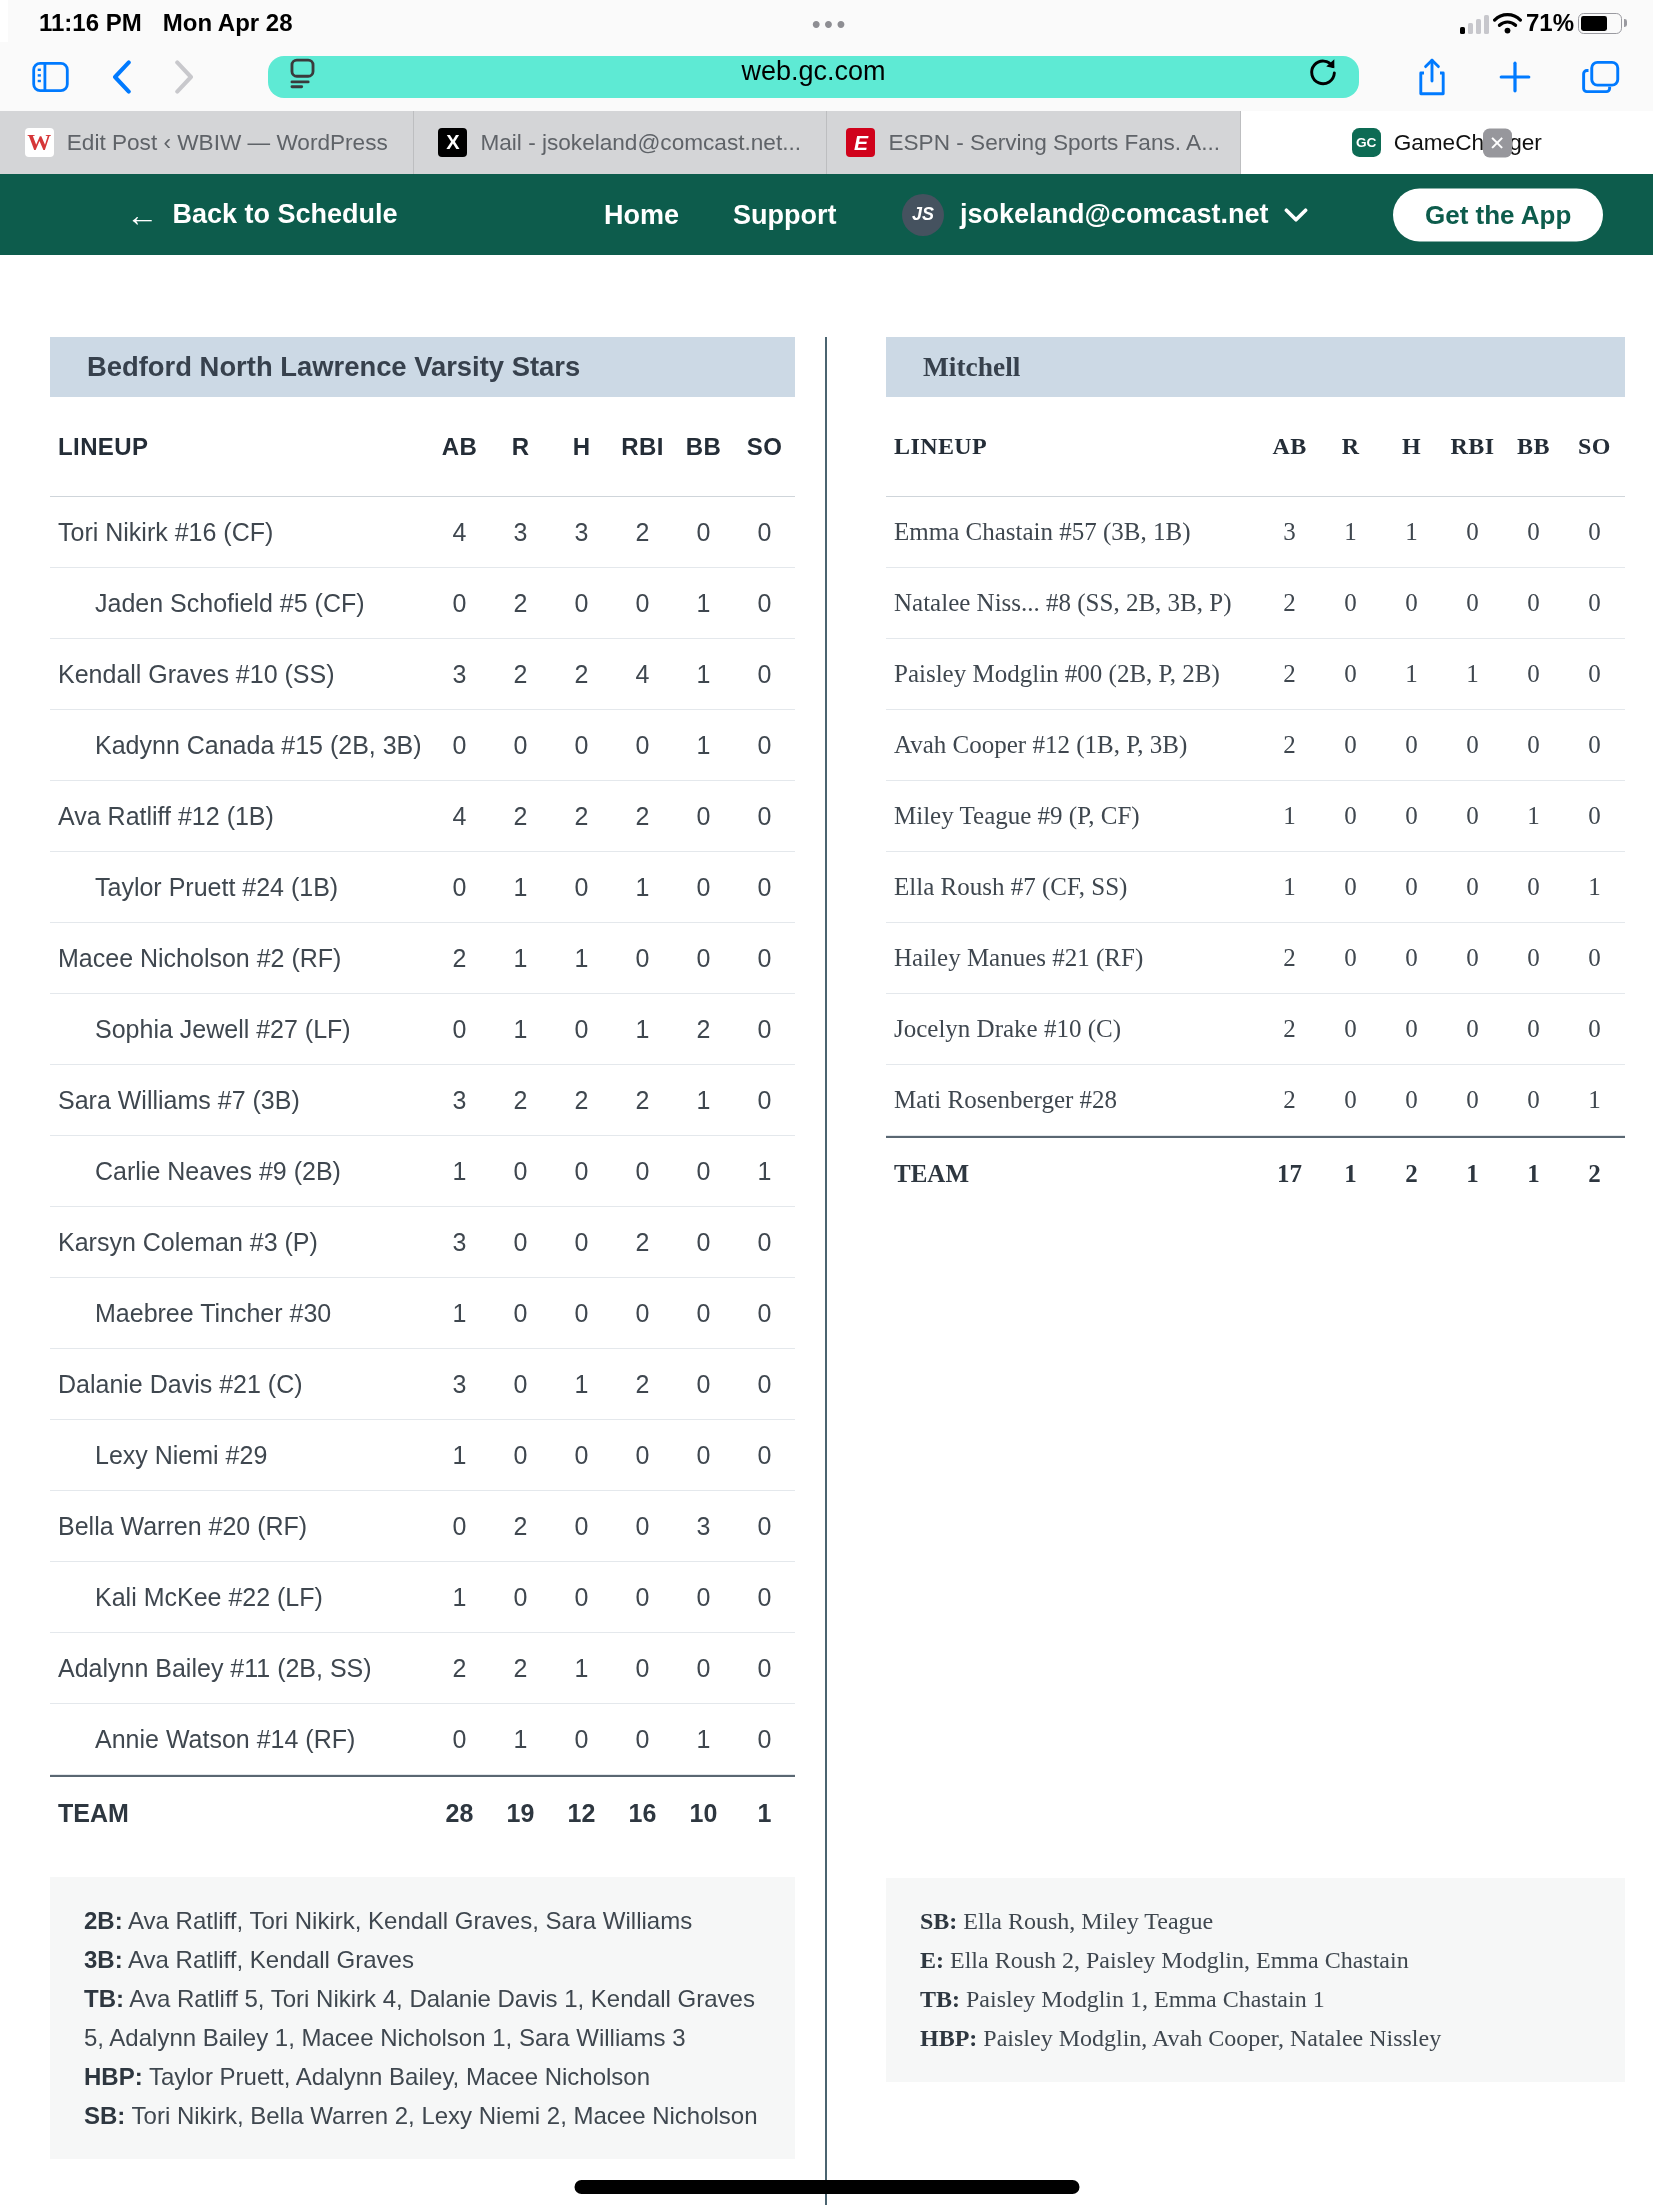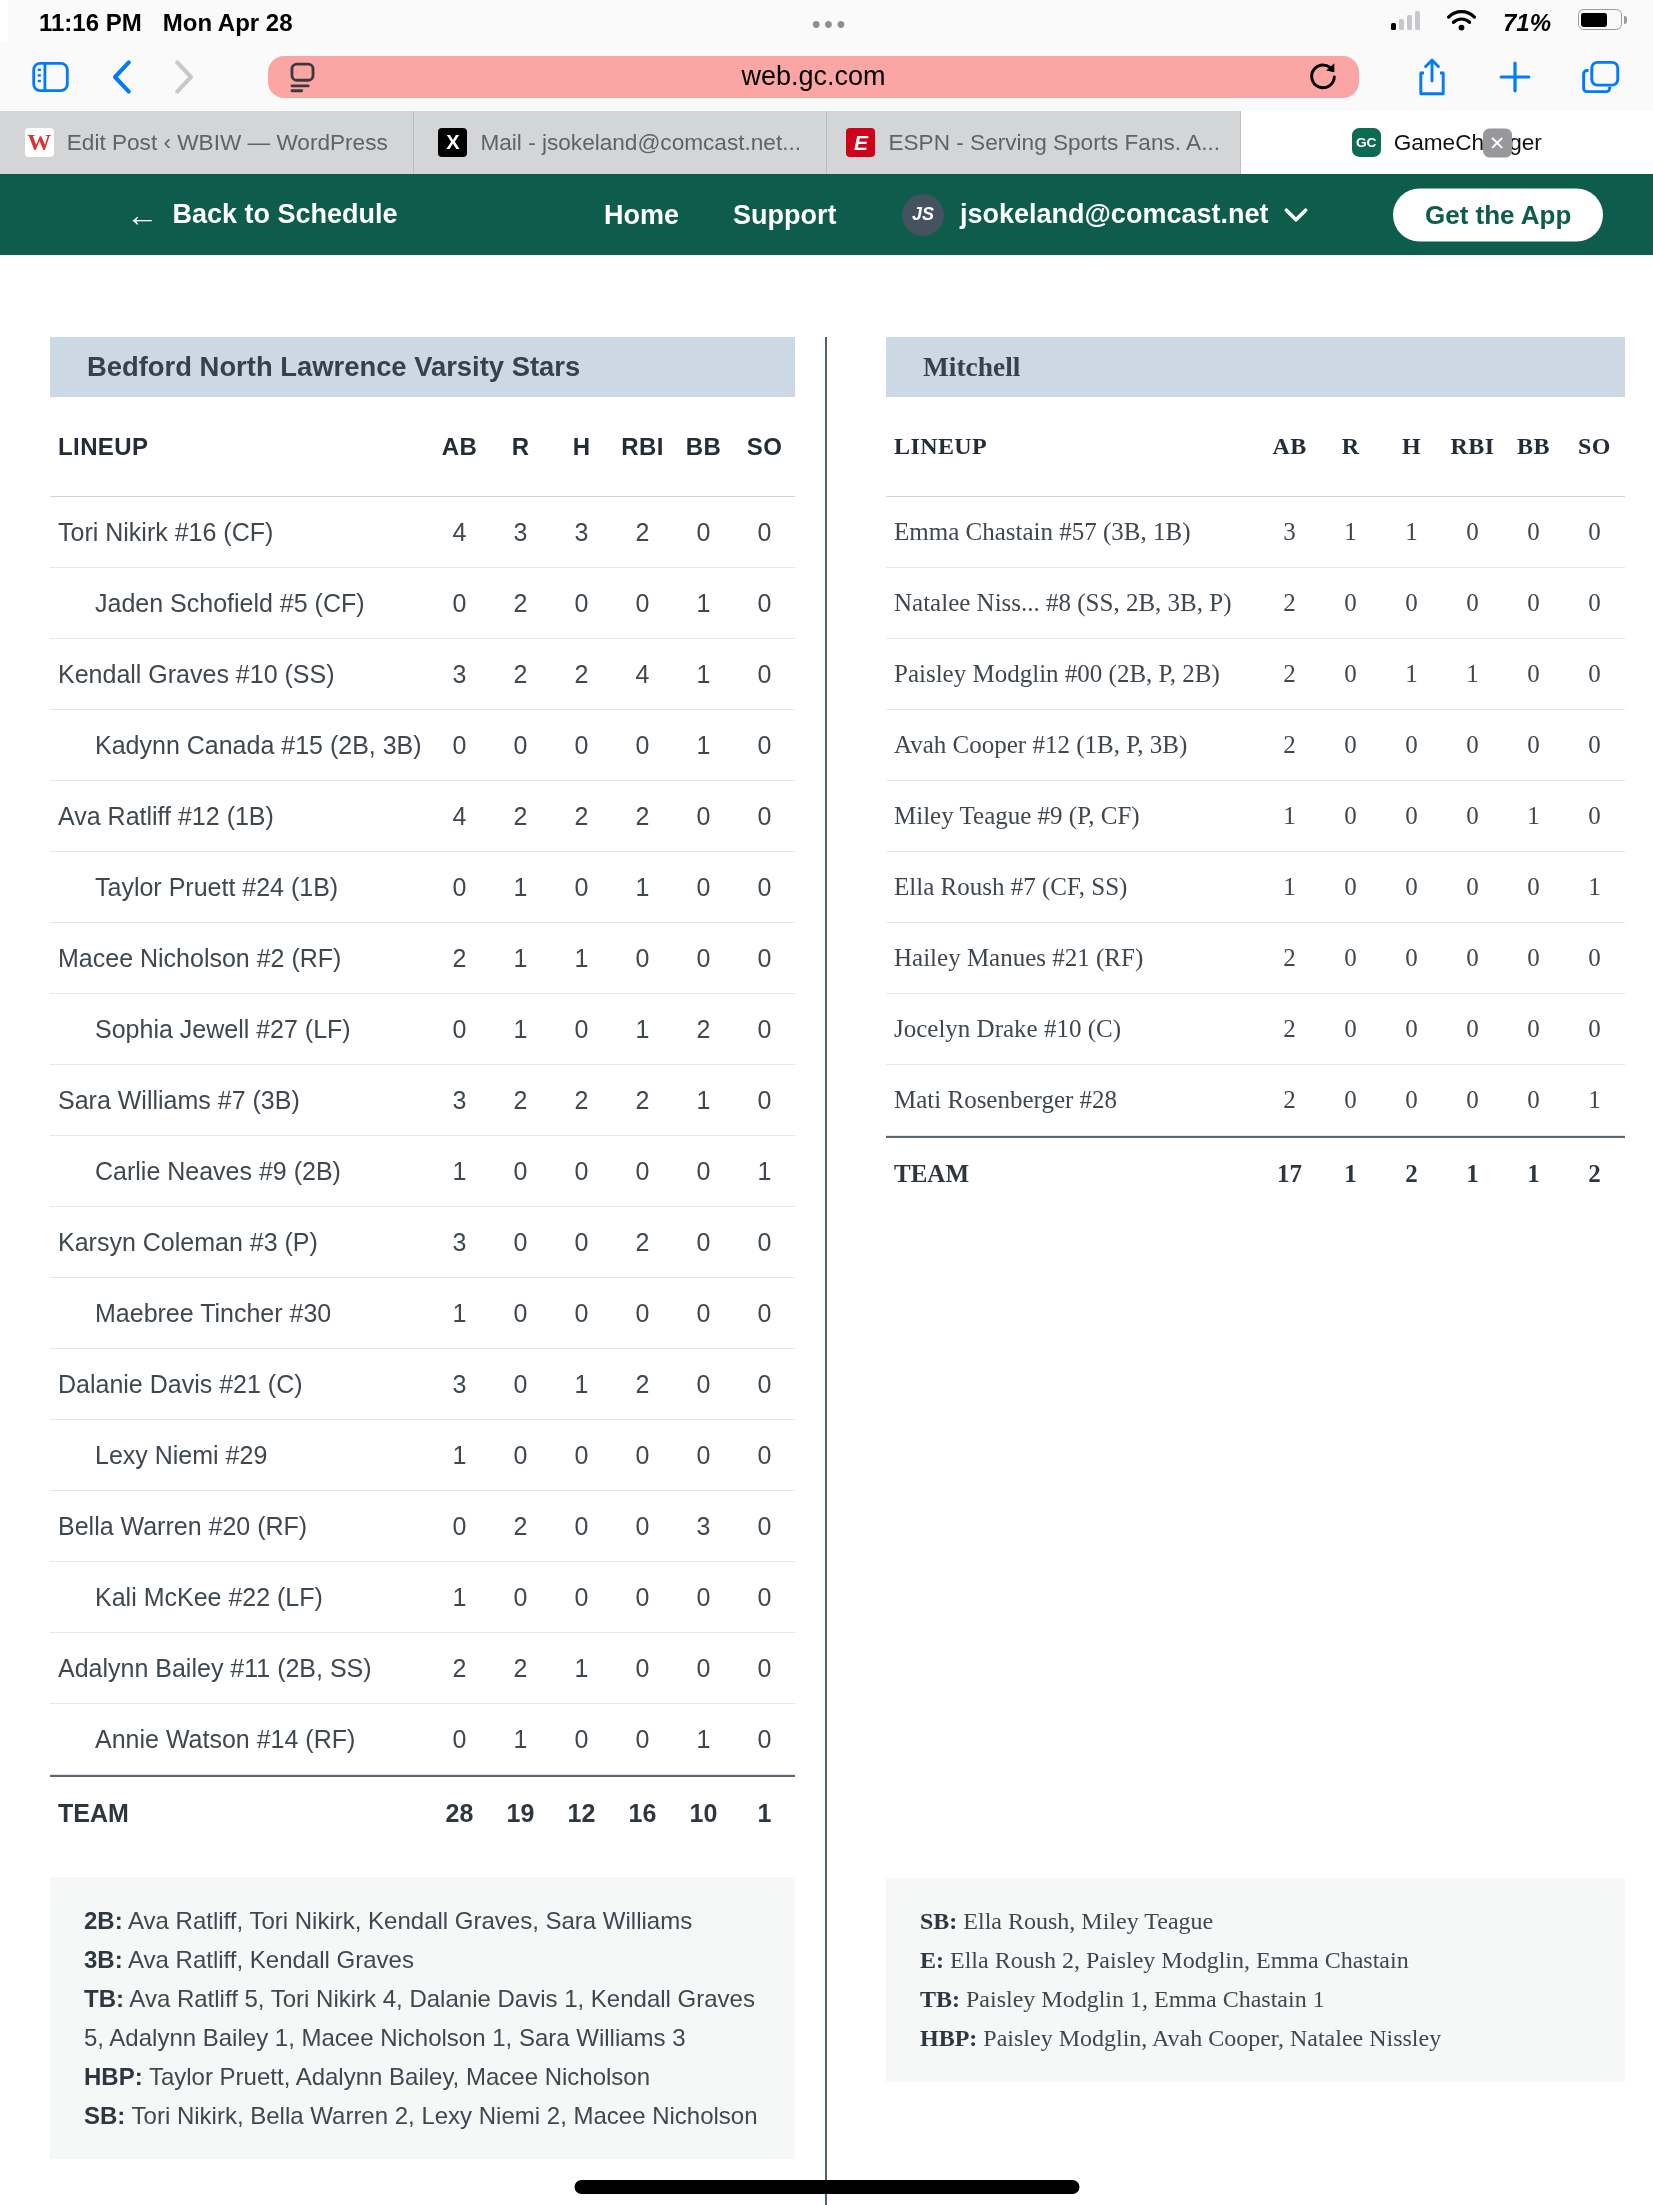--- a/index.html
+++ b/index.html
@@ -12,37 +12,37 @@
   }
   
   .status-bar{
     position:relative; height:42px; background:#fafafa;
     display:flex; align-items:center; justify-content:space-between;
     padding:4.8px 31px 0 31px; font-size:24px; font-weight:600; color:#000;margin-left:8px;
   }
   .status-left{ display:flex; gap:21px; align-items:center; }
   .status-dots{ position:absolute; left:50%; top:9.7px; transform:translateX(-50%);
     color:#8e8e93; font-size:24px; letter-spacing:4px; font-weight:700;}
-  .status-right{ display:flex; gap:27px; align-items:flex-start;font-style:italic; }
+  .status-right{ display:flex; gap:4px; align-items:center; }
   .sig-bars{ display:flex; align-items:flex-end; gap:3.2px; height:21px;}
   .sig-bars i{ display:block; width:4.8px; border-radius:1.6px; background:#c7c7cc;}
   .sig-bars i.on{ background:#000;}
   .batt{ position:relative; width:44px; height:21px; }
   .batt .shell{ position:absolute; inset:0; border:1.6px solid #9a9aa0; border-radius:5.7px;}
   .batt .fill{ position:absolute; left:3.2px; top:3.2px; bottom:3.2px; width:26px; background:#000; border-radius:2.4px;}
   .batt .nub{ position:absolute; right:-4.8px; top:6.5px; width:3.2px; height:8px; background:#9a9aa0; border-radius:0 2.4px 2.4px 0;}
   
   .toolbar{
     height:69px; background:#fafafa; display:flex; align-items:center;
     padding:0 32px;
   }
   .tb-left{ display:flex; align-items:center; gap:42px; margin-right:73px;}
   .url-pill{
-    flex:1; height:42px; background:#fca5a5; border-radius:16px;
-    display:flex; align-items:center; padding:0 19.4px; position:relative;
+    flex:1; height:42px; background:#5eead4; border-radius:16px;
+    display:flex; padding:0 19.4px; position:relative;
     margin-right:57px;
   }
   .url-text{ position:absolute; left:50%; transform:translateX(-50%);
     font-size:27px; color:#000; font-weight:400;}
   .tb-right{ display:flex; align-items:center; gap:50px; }
   .icon-btn{ display:flex; align-items:center; justify-content:center; }
   
   .tab-strip{ height:63px; display:flex; background:#d4d5d7; }
   .tab{
     flex:1; display:flex; align-items:center; justify-content:center; gap:13px;

